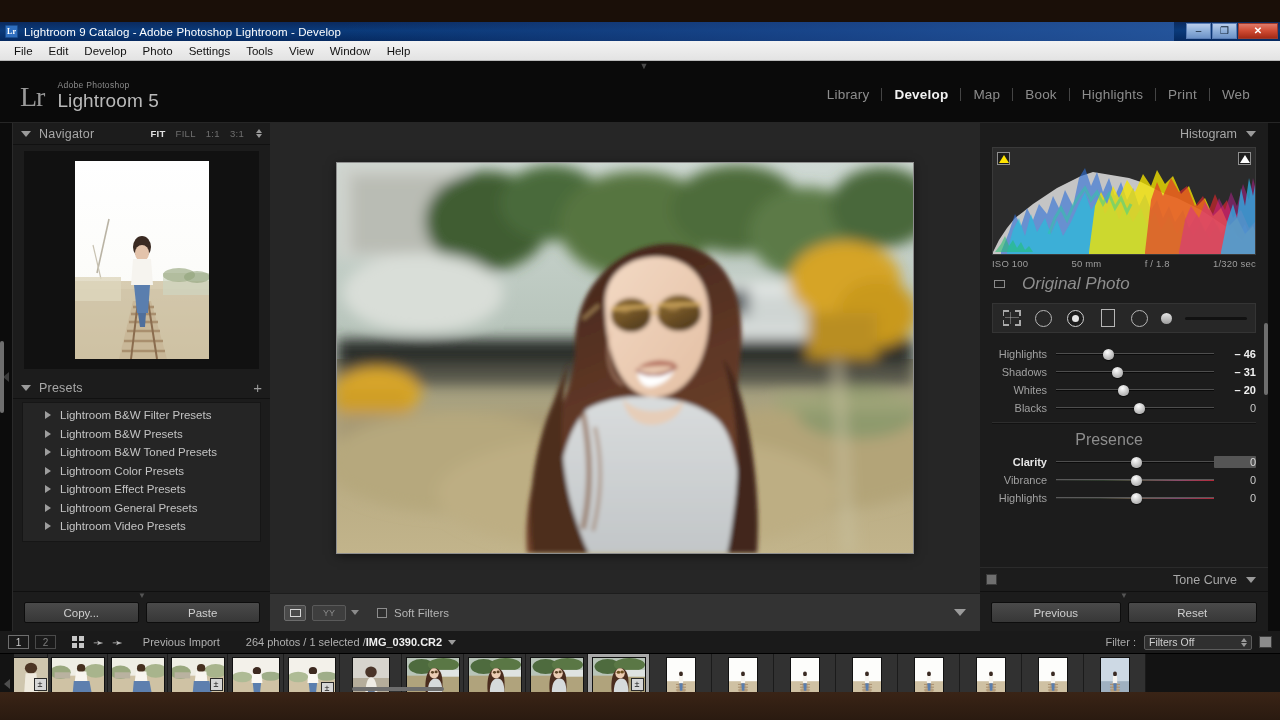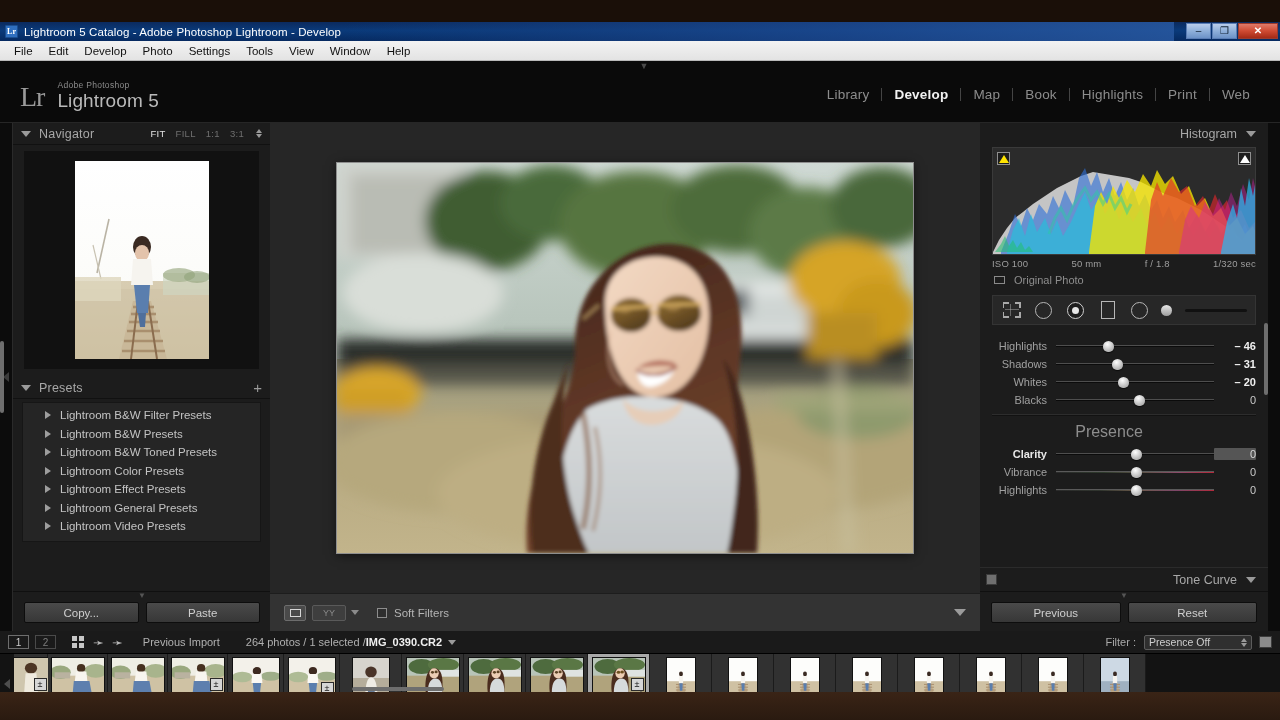--- a/index.html
+++ b/index.html
@@ -107,21 +107,21 @@
     height: 22px; display: flex; align-items: center; padding: 0 8px;
     background: #1c1c1c; border-bottom: 1px solid #111;
   }
   .disclose {
     width: 0; height: 0; border-left: 5px solid transparent; border-right: 5px solid transparent;
     border-top: 6px solid #9a9a9a; margin-right: 8px;
   }
   .panel-title { font-size: 12.5px; color: #a8a8a8; letter-spacing: .2px; }
   .nav-modes { margin-left: auto; display: flex; align-items: center; gap: 10px; }
   .nav-mode { font-size: 9.5px; color: #6f6f6f; letter-spacing: .3px; }
-  .nav-mode.active { color: #e2e2e2; font-weight: normal; }
+  .nav-mode.active { color: #e2e2e2; font-weight: bold; }
   .stepper { display: flex; flex-direction: column; gap: 1px; margin-left: 2px; }
   .stepper i { display: block; width: 0; height: 0; border-left: 3px solid transparent; border-right: 3px solid transparent; }
   .stepper i.u { border-bottom: 4px solid #9a9a9a; }
   .stepper i.d { border-top: 4px solid #9a9a9a; }
 
   .navigator-view {
     margin: 6px 11px 0 11px; height: 218px; background: #111;
     display: flex; align-items: center; justify-content: center; overflow: hidden;
   }
 
@@ -212,21 +212,21 @@
   .clip-badge.l { left: 4px; top: 4px; }
   .clip-badge.l .tri-up { border-bottom-color: #ffe400; }
   .clip-badge.r { right: 4px; top: 4px; }
 
   .exif-row {
     margin: 3px 12px 0 12px; display: flex; justify-content: space-between;
     font-size: 9.5px; color: #9d9d9d; letter-spacing: .2px;
   }
   .orig-row { margin: 5px 12px 0 14px; display: flex; align-items: center; }
   .orig-check { width: 11px; height: 8px; border: 1px solid #8a8a8a; }
-  .orig-label { margin-left: 9px; font-size: 11px; color: #8e8e8e; }
+  .orig-label { margin-left: 17px; font-size: 17px; color: #8e8e8e; font-style: italic; }
 
   .tool-strip {
     margin: 9px 12px 0 12px; height: 30px; background: #272727; border: 1px solid #343434;
     display: flex; align-items: center; padding: 0 8px; gap: 11px;
   }
   .tsi { width: 21px; height: 21px; display: flex; align-items: center; justify-content: center; cursor: pointer; }
   .ts-circle { width: 17px; height: 17px; border: 1.6px solid #b6b6b6; border-radius: 50%; }
   .ts-circle.filled { border-color: #cfcfcf; background: #1d1d1d; position: relative; }
   .ts-circle.filled::after { content:''; position: absolute; left: 4px; top: 4px; width: 7px; height: 7px; border-radius: 50%; background: #e6e6e6; }
   .ts-rect { width: 14px; height: 18px; border: 1.6px solid #b6b6b6; }
@@ -322,21 +322,21 @@
   }
   .desk-bottom { position: absolute; left: 0; top: 692px; width: 1280px; height: 28px; background: linear-gradient(to bottom,#3a2416,#2a1a10); }
 </style>
 </head>
 <body>
 
 <div id="app">
 
   <div class="titlebar">
     <div class="tb-icon">Lr</div>
-    <div class="tb-title">Lightroom 5 Catalog - Adobe Photoshop Lightroom - Develop</div>
+    <div class="tb-title">Lightroom 9 Catalog - Adobe Photoshop Lightroom - Develop</div>
     <div class="tb-fade"></div>
     <div class="tb-btns">
       <div class="tb-btn">–</div>
       <div class="tb-btn">❐</div>
       <div class="tb-btn close">✕</div>
     </div>
   </div>
 
   <div class="menubar" id="menubar">
       <div class="menu-item">File</div>
@@ -787,21 +787,21 @@
             <i></i>
         </div>
         <div class="fs-arrow">➛</div>
         <div class="fs-arrow">➛</div>
         <div class="fs-src">Previous Import</div>
         <div class="fs-count">264 photos / 1 selected /</div>
         <div class="fs-file">IMG_0390.CR2</div>
         <div class="fs-file-caret"></div>
         <div class="fs-filter-label">Filter :</div>
         <div class="fs-select">
-          <span>Presence Off</span>
+          <span>Filters Off</span>
           <span class="stepper">
               <i class="u"></i>
               <i class="d"></i>
             </span>
         </div>
         <div class="fs-badge"></div>
       </div>
 
       <div class="fs-track" id="fs-track">
           <div class="fs-nav l">

